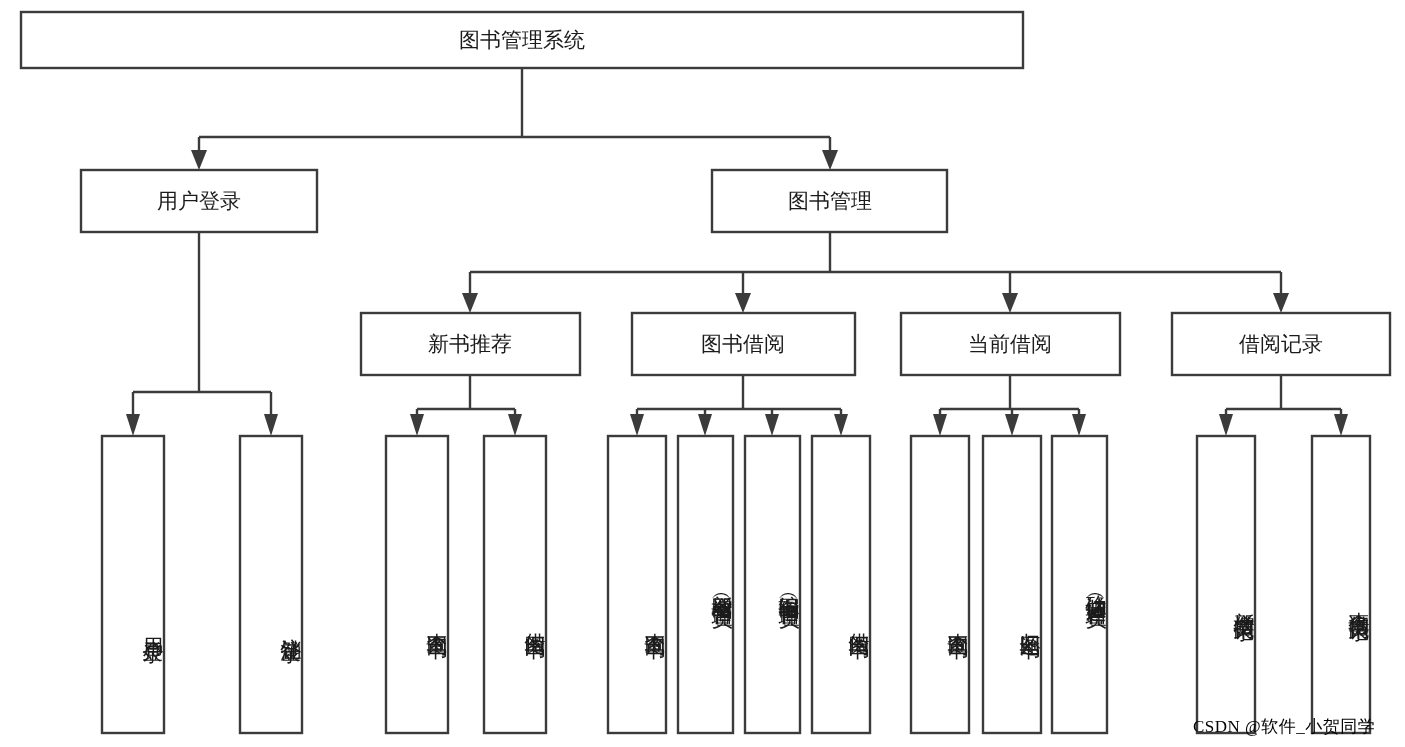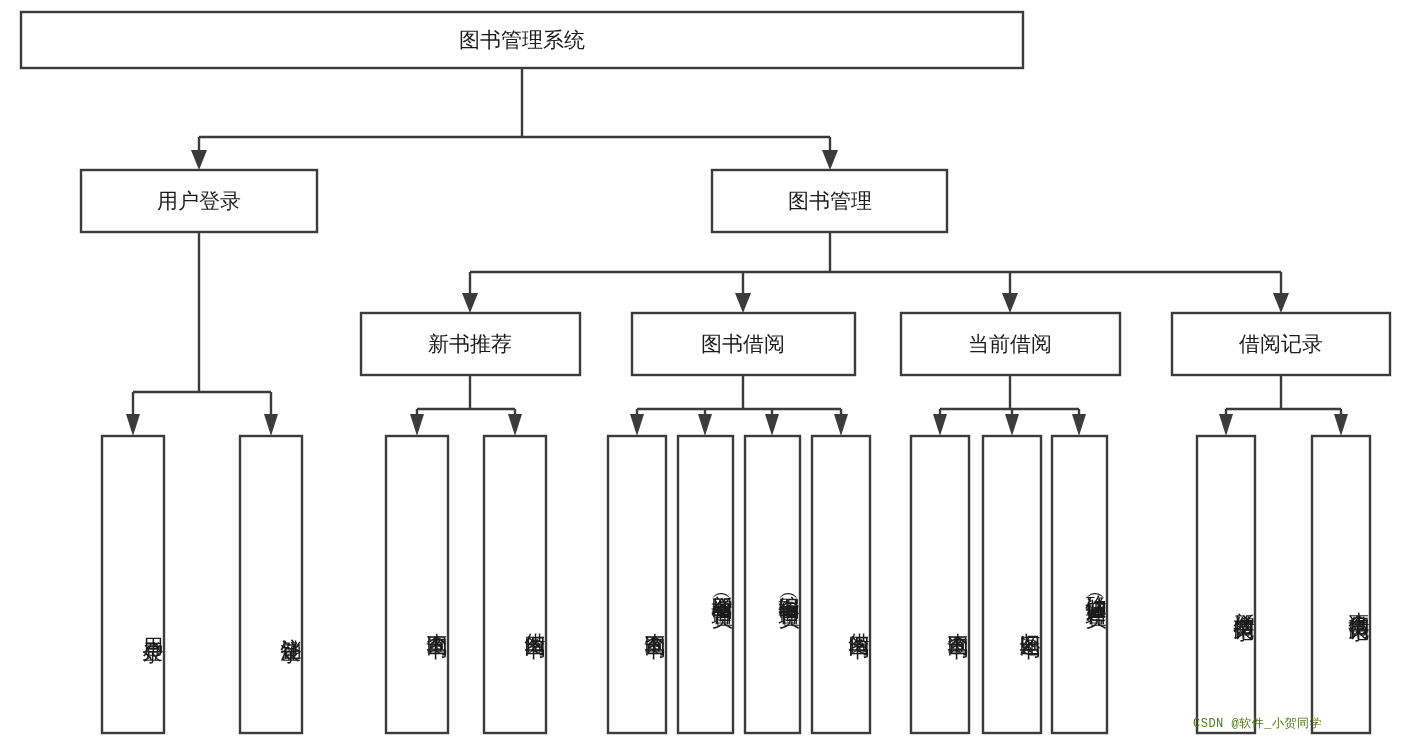--- a/index.html
+++ b/index.html
@@ -61,23 +61,23 @@
     color: #1b1b1b;
     letter-spacing: 2px;
     display: flex;
     align-items: flex-start;
     justify-content: center;
     white-space: nowrap;
     pointer-events: none;
   }
   .watermark {
     position: absolute;
-    font-family: Liberation Mono, monospace;
-    font-size: 12px;
-    color: #4d7c0f;
+    font-family: Liberation Serif, serif;
+    font-size: 17px;
+    color: #000000;
     white-space: nowrap;
     letter-spacing: 0.5px;
   }
 </style>
 </head>
 <body>
 
 <div id="diagram-root">
 
   <svg class="diagram-svg" viewBox="0 0 1405 747" xmlns="http://www.w3.org/2000/svg">

